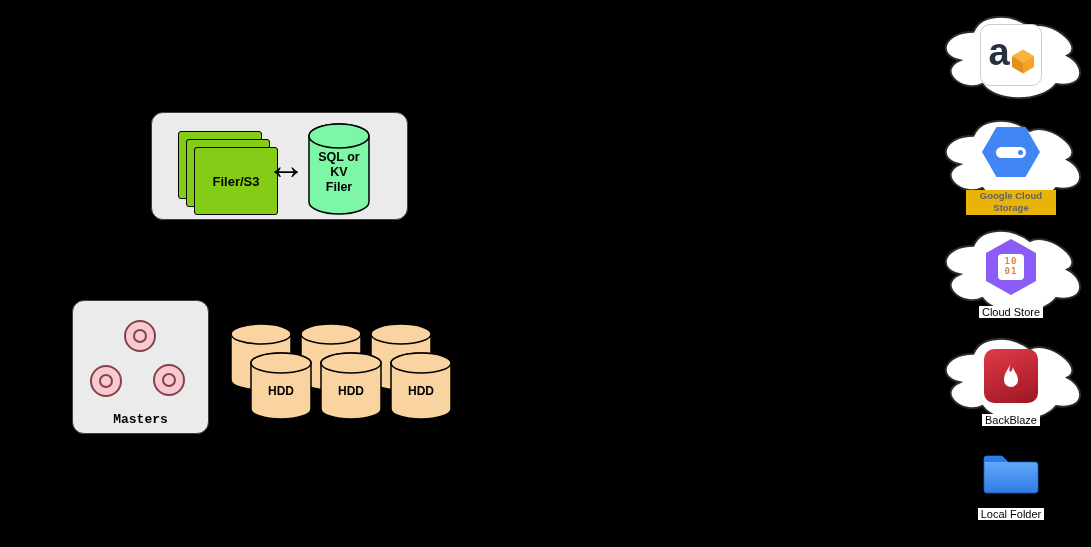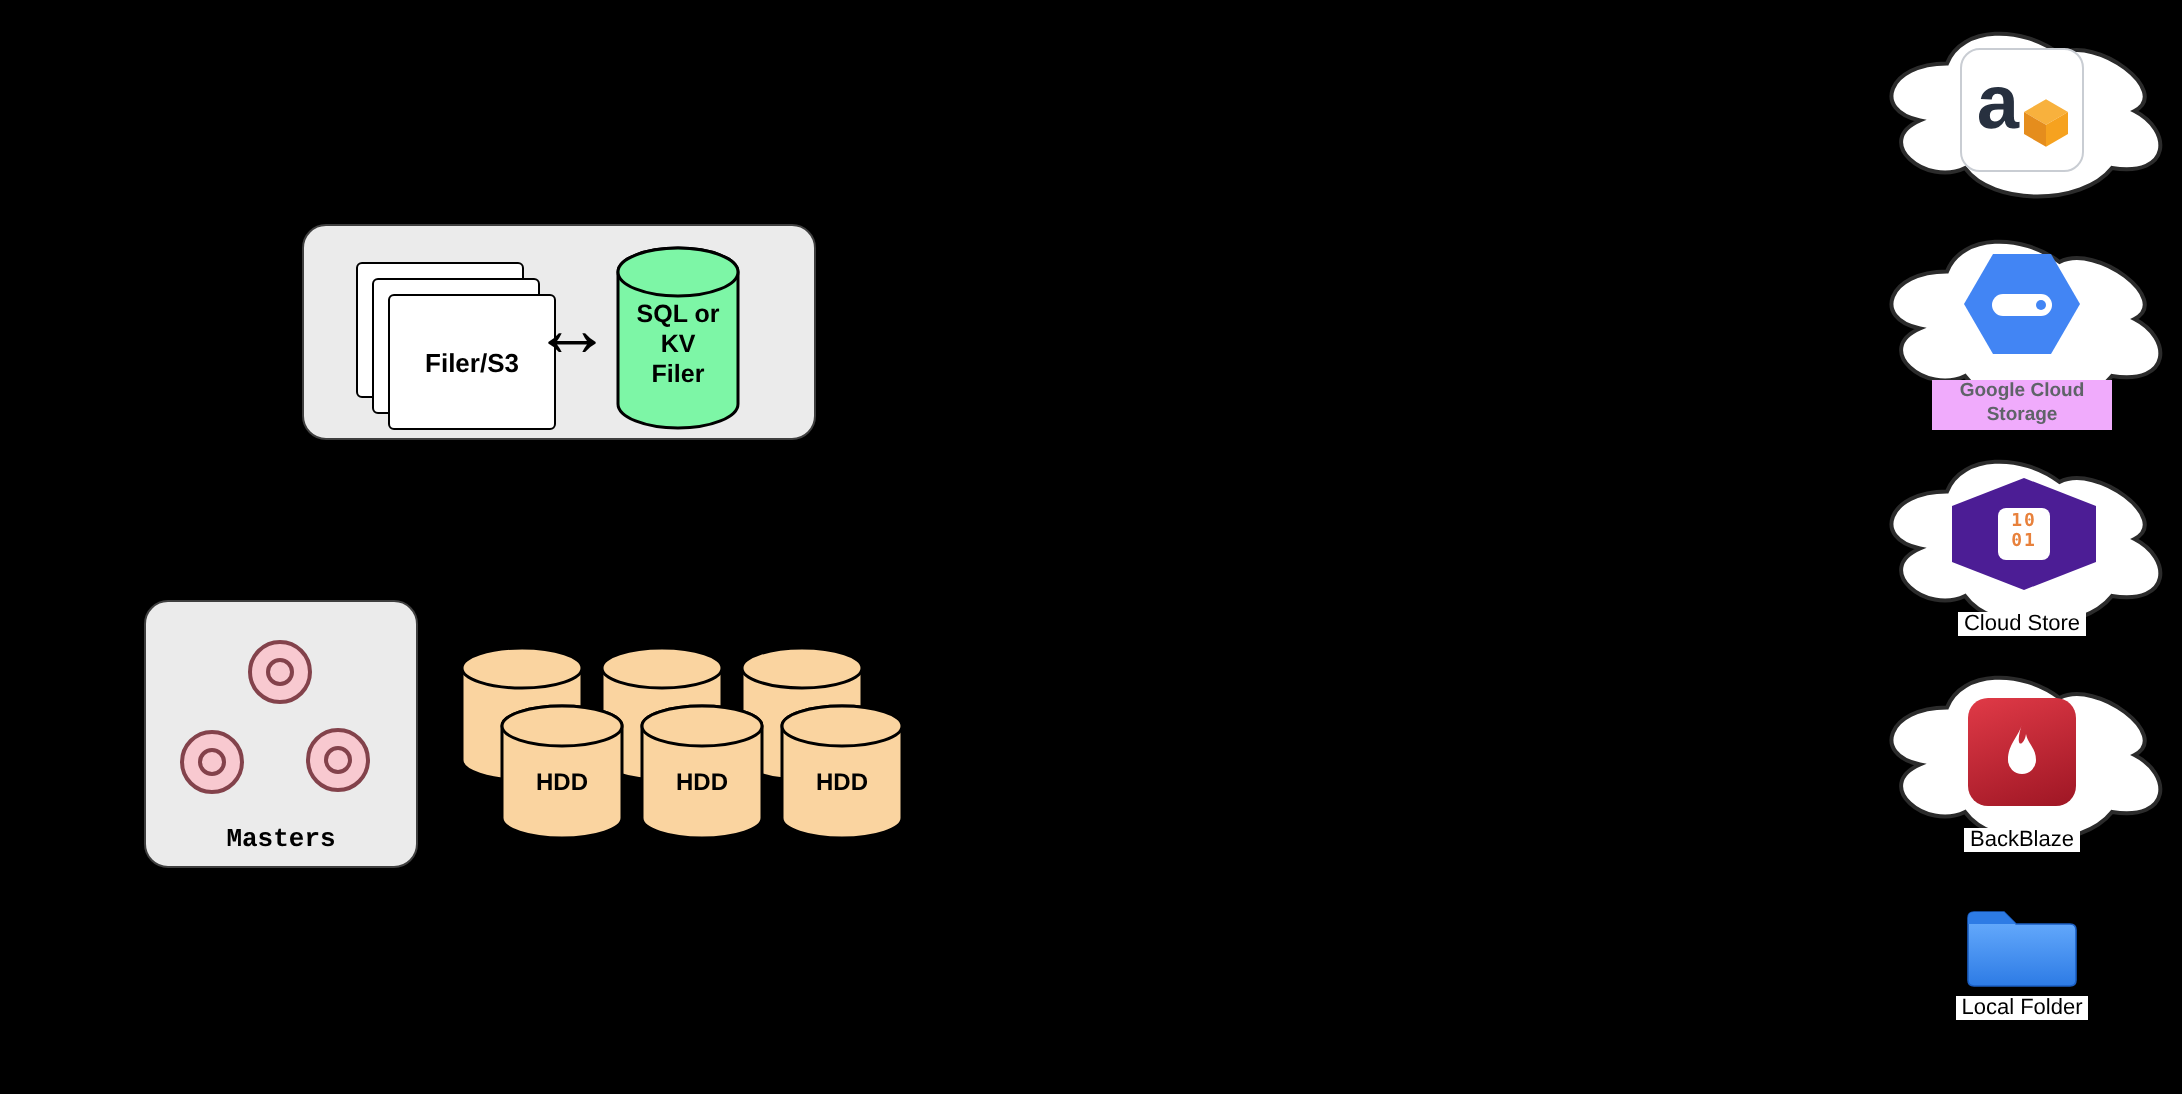--- a/index.html
+++ b/index.html
@@ -3,21 +3,21 @@
 <meta charset="utf-8">
 <style>
   html,body{margin:0;padding:0;background:#000;}
   .stage{position:relative;width:1091px;height:547px;background:#000;overflow:hidden;
          font-family:"Liberation Sans","DejaVu Sans",sans-serif;color:#000;}
   
   .group-box{position:absolute;background:#EBEBEB;border:1px solid #3f3f3f;border-radius:12px;box-sizing:border-box;}
   .filer-box{left:151px;top:112px;width:257px;height:108px;}
   .masters-box{left:72px;top:300px;width:137px;height:134px;}
   
-  .card{position:absolute;width:84px;height:68px;background:#ffffff;border:1.5px solid #000;border-radius:3px;
+  .card{position:absolute;width:84px;height:68px;background:#84cc16;border:1.5px solid #000;border-radius:3px;
         display:flex;align-items:center;justify-content:center;box-sizing:border-box;}
   .card-label{font-size:13px;font-weight:600;}
   .dbl-arrow{position:absolute;left:266px;top:142px;font-size:40px;font-weight:bold;color:#000;line-height:46px;}
   
   .cyl{position:absolute;}
   .cyl svg{display:block;overflow:visible;}
   .green-cyl{left:308px;top:123px;width:62px;height:92px;}
   .green-cyl svg path,.green-cyl svg ellipse{fill:#7DF6A6;stroke:#000;stroke-width:1.5;}
   .hdd-cyl{width:62px;height:68px;}
   .hdd-cyl svg path,.hdd-cyl svg ellipse{fill:#FAD4A0;stroke:#000;stroke-width:1.5;}
@@ -46,40 +46,40 @@
             border-radius:10px;display:flex;align-items:center;justify-content:center;box-sizing:border-box;}
   .aws-a{font-size:38px;font-weight:bold;color:#27303F;line-height:1;margin-top:-6px;}
   .aws-cube{width:22px;height:25px;margin-left:2px;margin-top:12px;}
   
   .gcs-hex{position:absolute;left:46px;top:15px;width:58px;height:50px;background:#4285F4;
            clip-path:polygon(25% 0,75% 0,100% 50%,75% 100%,25% 100%,0% 50%);
            display:flex;align-items:center;justify-content:center;}
   .gcs-bar{width:30px;height:11px;background:#fff;border-radius:5.5px;position:relative;}
   .gcs-dot{position:absolute;right:3px;top:3px;width:5px;height:5px;border-radius:50%;background:#4285F4;}
   .gcs-label{top:78px;font-size:9.5px;font-weight:bold;color:#5F6368;line-height:1.3;}
-  .gcs-label span{display:inline-block;width:84px;background:#f0abfc;}
-  
-  .blob-hex{position:absolute;left:40px;top:17px;width:72px;height:56px;background:#4c1d95;
+  .gcs-label span{display:inline-block;width:84px;background:#eab308;}
+  
+  .blob-hex{position:absolute;left:50px;top:17px;width:50px;height:56px;background:#8b5cf6;
             clip-path:polygon(50% 0,100% 25%,100% 75%,50% 100%,0 75%,0 25%);
             display:flex;align-items:center;justify-content:center;}
   .blob-inner{width:26px;height:26px;background:#fff;border-radius:4px;display:flex;flex-direction:column;
               align-items:center;justify-content:center;
               font-family:"DejaVu Sans Mono","Liberation Mono",monospace;font-size:9px;font-weight:bold;
               color:#E8813C;line-height:1.1;letter-spacing:1px;}
   .blob-label{top:84px;}
   
   .bb-square{position:absolute;left:48px;top:19px;width:54px;height:54px;border-radius:10px;
              background:linear-gradient(160deg,#E03A47,#9E1624);
              display:flex;align-items:center;justify-content:center;}
   .bb-flame{width:32px;height:32px;}
   .bb-label{top:84px;align-items:center;}
   
   .local-folder{position:absolute;left:936px;top:448px;width:150px;text-align:center;}
   .folder-svg{width:58px;height:50px;display:block;margin:0 auto;overflow:visible;}
-  .dest-label{margin-top:0;font-size:11px;}
+  .dest-label{margin-top:10px;font-size:11px;}
   .dest-label span{background:#fff;padding:0 3px;color:#000;}
   .defs-svg{position:absolute;width:0;height:0;}
 </style>
 </head>
 <body>
 
 <svg class="defs-svg" aria-hidden="true">
   <defs>
     <path id="cloud-shape" d="M37.5,23.75 C7.5,23.75 0,47.5 24,52.25 C0,62.7 27,85.5 46.5,76 C60,95 105,95 120,76 C150,80.75 150,57 131.25,47.5 C150,38 112.5,9.5 93.75,19 C75,4.75 45,4.75 37.5,23.75 Z"></path>
     <linearGradient id="folder-grad" x1="0" y1="0" x2="0" y2="1">

